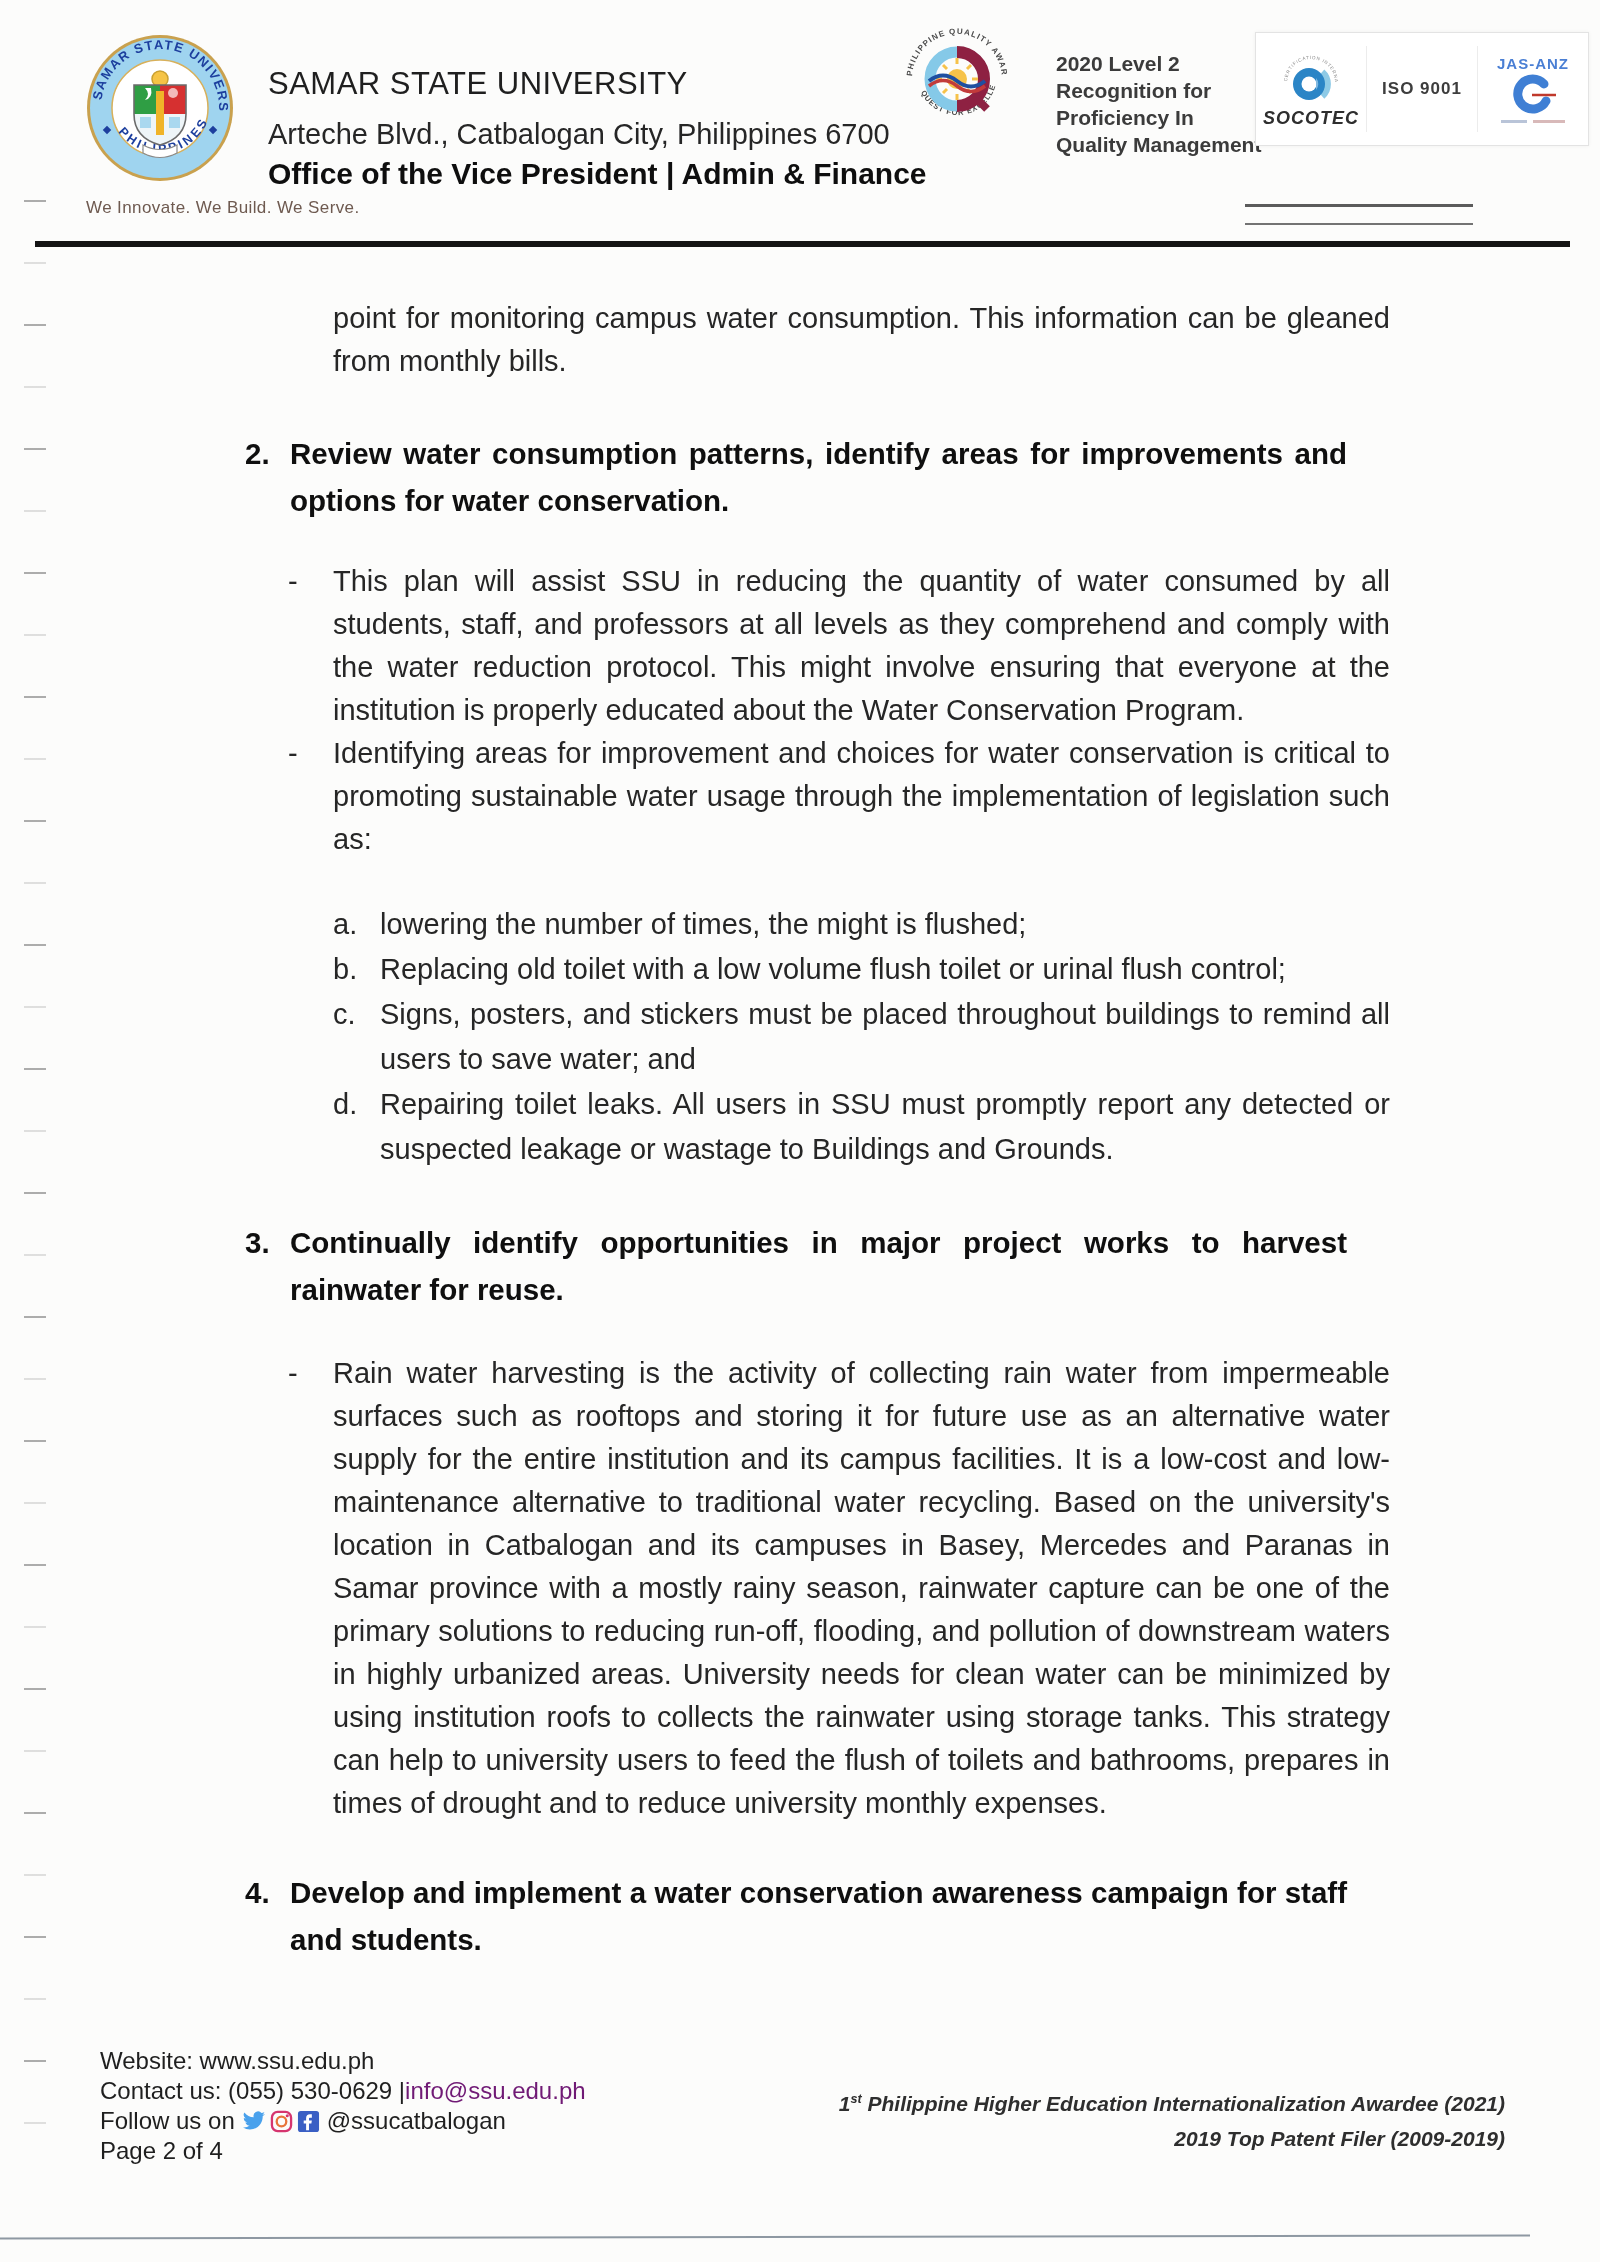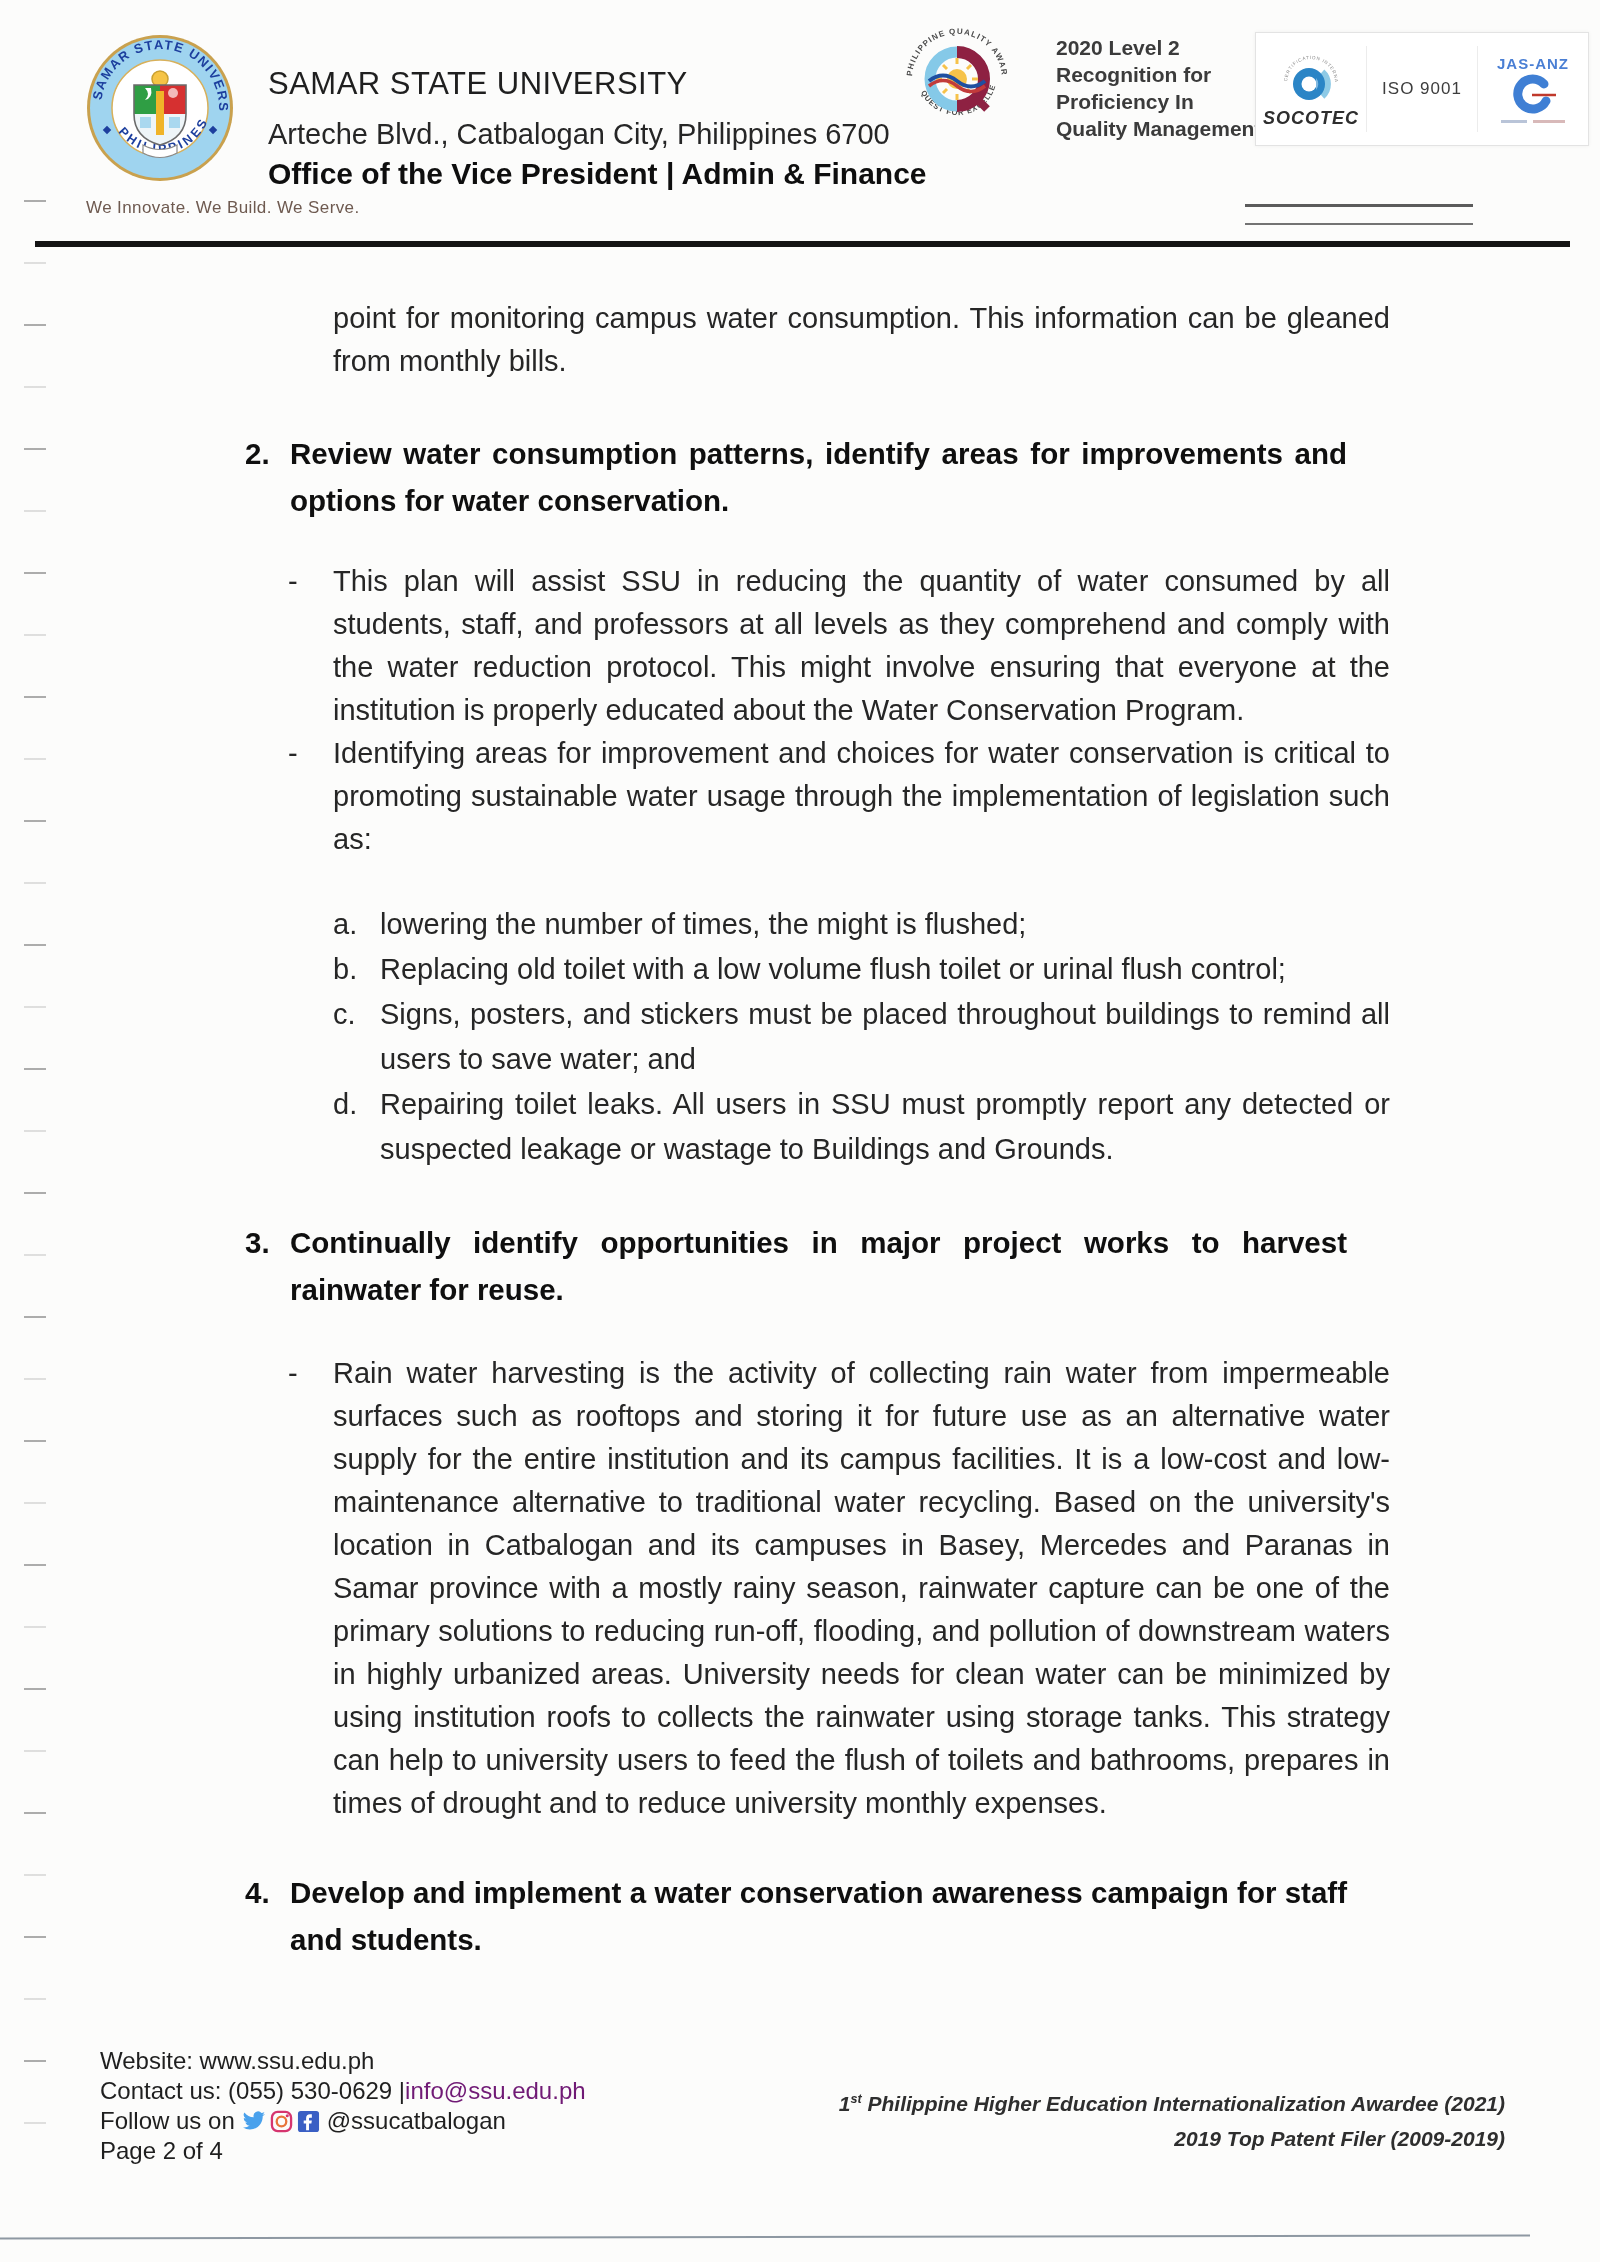--- a/index.html
+++ b/index.html
@@ -15,30 +15,30 @@
   
   .seal{position:absolute;left:85px;top:33px;}
   .tagline{position:absolute;left:86px;top:198px;font-size:17px;font-weight:400;
            color:#6e5a50;letter-spacing:.4px;}
   .uni-block{position:absolute;left:268px;top:66px;}
   .uni-name{font-size:31px;color:#1f1f1f;letter-spacing:.5px;line-height:35px;}
   .uni-addr{font-size:29px;color:#262626;line-height:35px;margin-top:16px;}
   .uni-office{font-size:30px;font-weight:700;color:#0e0e0e;line-height:36px;margin-top:4px;}
 
   .pqa-logo{position:absolute;left:898px;top:20px;}
-  .pqa-caption{position:absolute;left:1056px;top:34px;font-size:21px;font-weight:700;
+  .pqa-caption{position:absolute;left:1056px;top:50px;font-size:21px;font-weight:700;
                color:#3b3b3b;line-height:27px;}
 
   .cert-box{position:absolute;left:1255px;top:32px;width:332px;height:112px;background:#fff;
             border:1px solid #e3e3e3;box-shadow:0 0 4px rgba(0,0,0,.05);display:flex;align-items:center;}
   .soc-wrap{width:110px;text-align:center;}
   .soc-name{font-size:18px;font-weight:700;color:#2e2e2e;letter-spacing:1px;margin-top:-4px;font-style:italic;}
   .iso-panel{width:110px;height:86px;border-left:1px solid #ececec;border-right:1px solid #ececec;
              display:flex;align-items:center;justify-content:center;}
-  .iso-text{font-size:17px;font-weight:400;color:#3d3d3d;letter-spacing:1px;}
+  .iso-text{font-size:17px;font-weight:700;color:#3d3d3d;letter-spacing:1px;}
   .jas-wrap{flex:1;text-align:center;}
   .jas-name{font-size:15px;font-weight:700;color:#4a7fd4;letter-spacing:1px;}
   .jas-reg{margin:2px auto 0;width:64px;height:3px;
            background:linear-gradient(to right,#b9c4d8 0 40%,transparent 40% 50%,#d8b9b9 50%);}
 
   .cert-line{position:absolute;left:1245px;width:228px;background:#5b5b5b;}
   .cert-line.l1{top:204px;height:3px;}
   .cert-line.l2{top:223px;height:2px;opacity:.85;}
 
   .rule{position:absolute;left:35px;top:241px;width:1535px;height:6px;background:#141414;}

